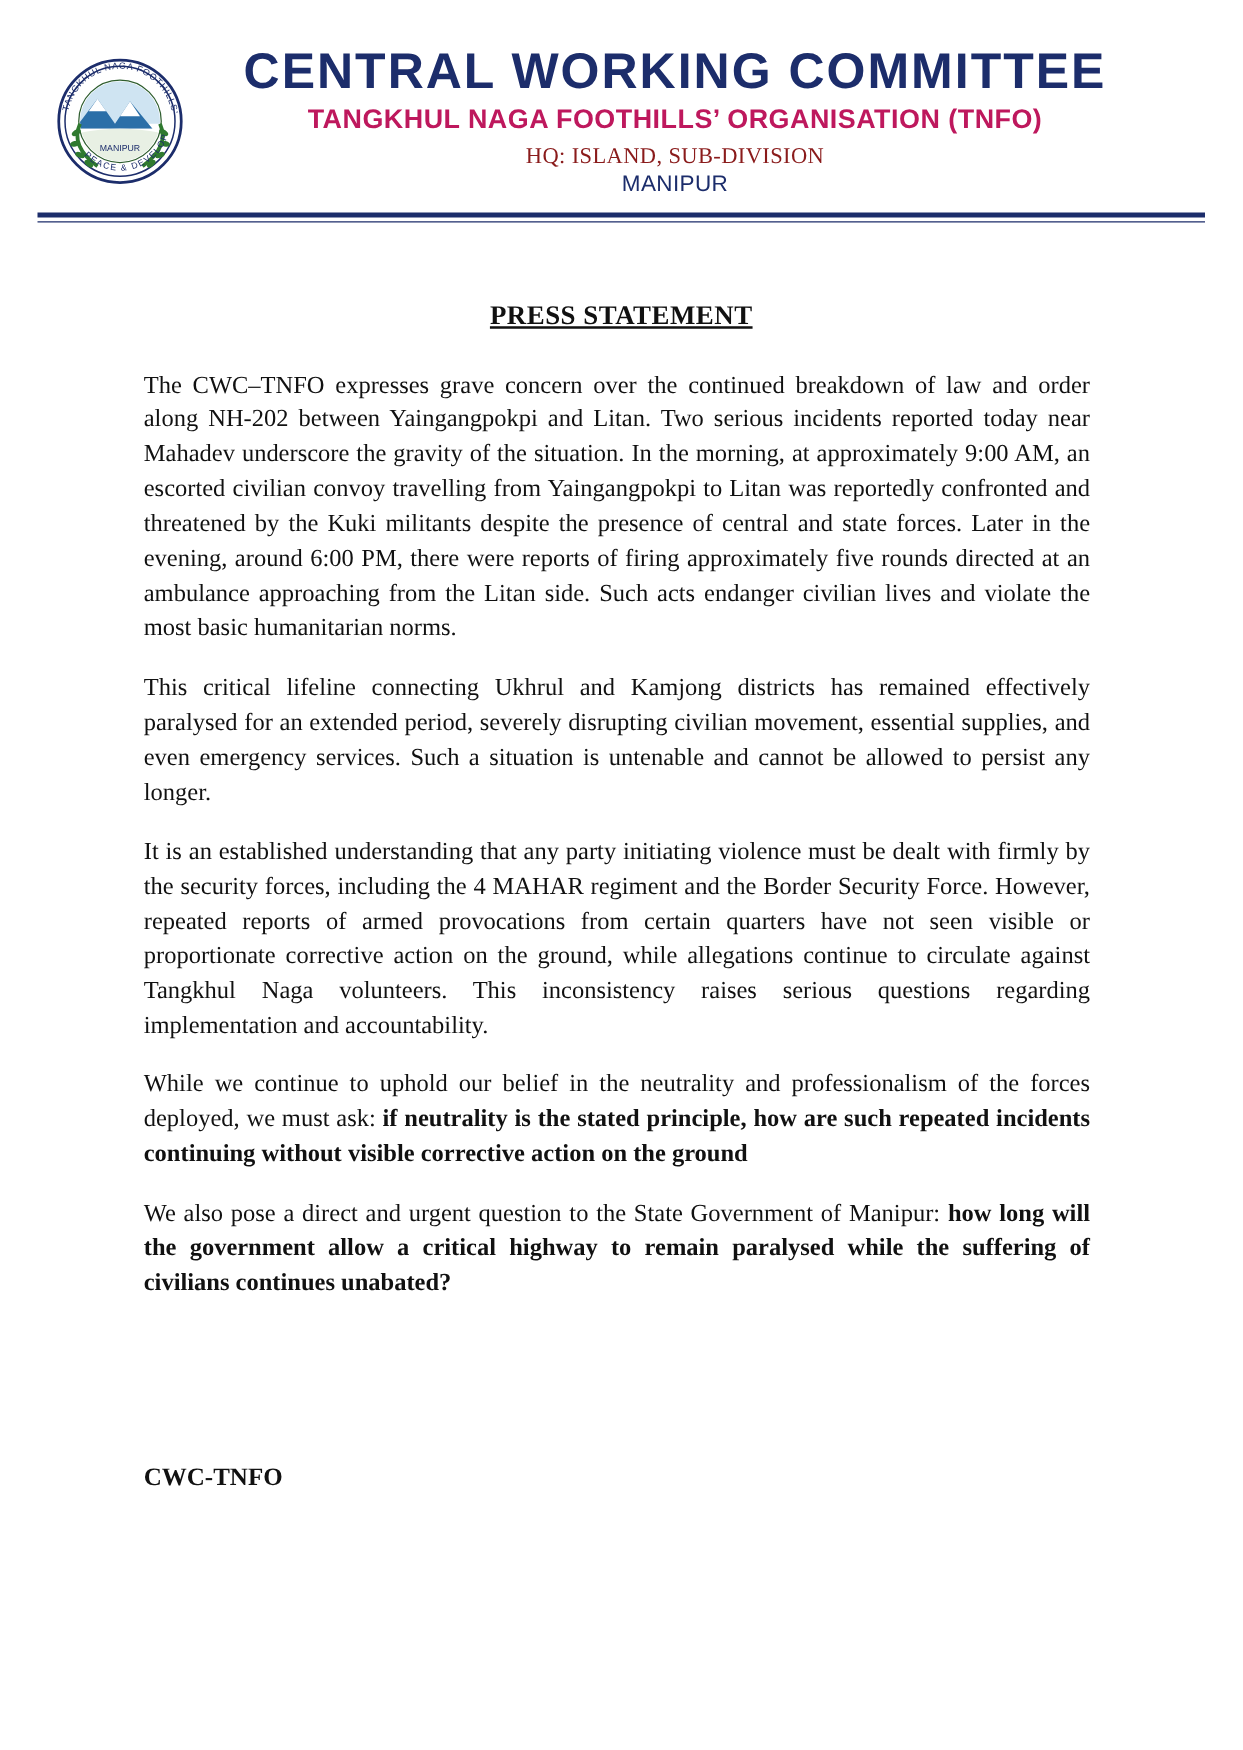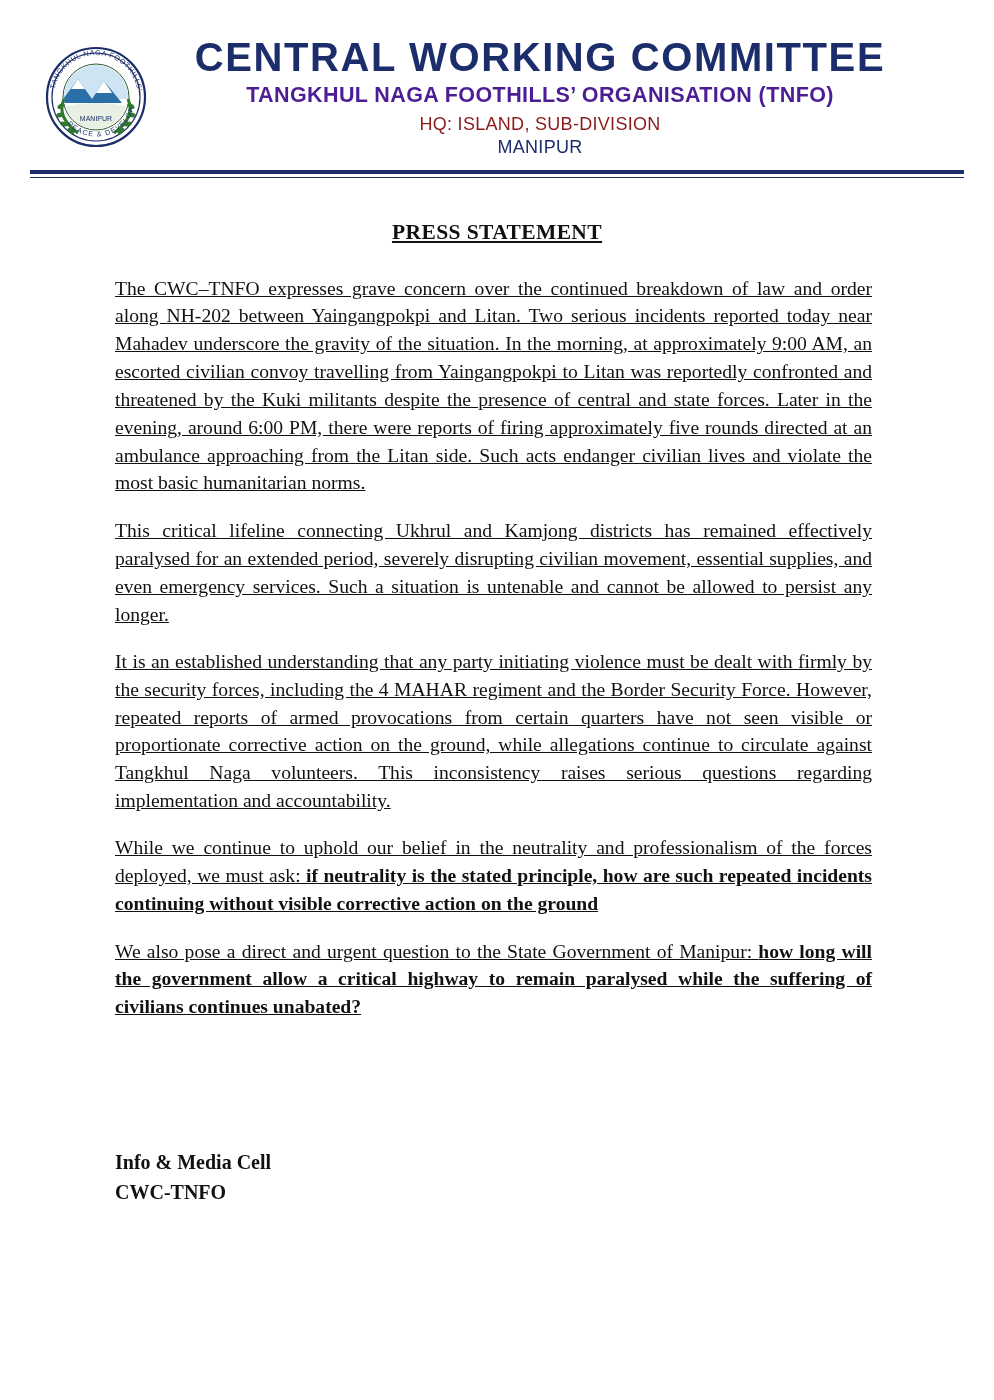--- a/index.html
+++ b/index.html
@@ -59,26 +59,26 @@
     letter-spacing: 1.6px;
     color: #1c2d6b;
     line-height: 1.15;
     white-space: nowrap;
   }
   .head-line3 {
     font-family: "Liberation Sans", sans-serif;
     font-weight: bold;
     font-size: 21.5px;
     letter-spacing: 0.4px;
-    color: #4c1d95;
+    color: #be185d;
     line-height: 1.25;
     margin-top: 2px;
   }
   .head-line4 {
-    font-family: Liberation Sans, sans-serif;
+    font-family: Liberation Serif, serif;
     font-size: 18px;
     letter-spacing: 0.3px;
     color: #8a1b1b;
     line-height: 1.3;
     margin-top: 4px;
   }
   .head-line5 {
     font-family: "Liberation Sans", sans-serif;
     font-size: 18px;
     letter-spacing: 0.3px;
@@ -118,28 +118,27 @@
     font-family: "Liberation Serif", serif;
   }
 
   
   .doc-title {
     text-align: center;
     font-weight: bold;
     font-size: 21.5px;
     letter-spacing: 0.4px;
     text-decoration: underline;
-    margin-top: 42px;
+    margin-top: 62px;
   }
 
   
   .body-wrap {
     padding: 0 122px 0 115px;
     margin-top: 30px;
-    text-decoration: underline;
   }
   .para {
     font-size: 19.6px;
     line-height: 1.42;
     text-align: justify;
     text-justify: inter-word;
     margin-bottom: 18px;
   }
   .para.first { margin-bottom: 20px; }
   .b { font-weight: bold; }
@@ -231,17 +230,16 @@
       <span>While we continue to uphold our belief in the neutrality and professionalism of the forces deployed, we must ask: </span><span class="b">if neutrality is the stated principle, how are such repeated incidents continuing without visible corrective action on the ground</span>
     </p>
 
     <p class="para">
       <span>We also pose a direct and urgent question to the State Government of Manipur: </span><span class="b">how long will the government allow a critical highway to remain paralysed while the suffering of civilians continues unabated?</span>
     </p>
 
   </div>
 
   <div class="signature">
-    <div>Info &amp; Media Cell</div>
     <div>CWC-TNFO</div>
   </div>
 
 </div>
 
 </body></html>

